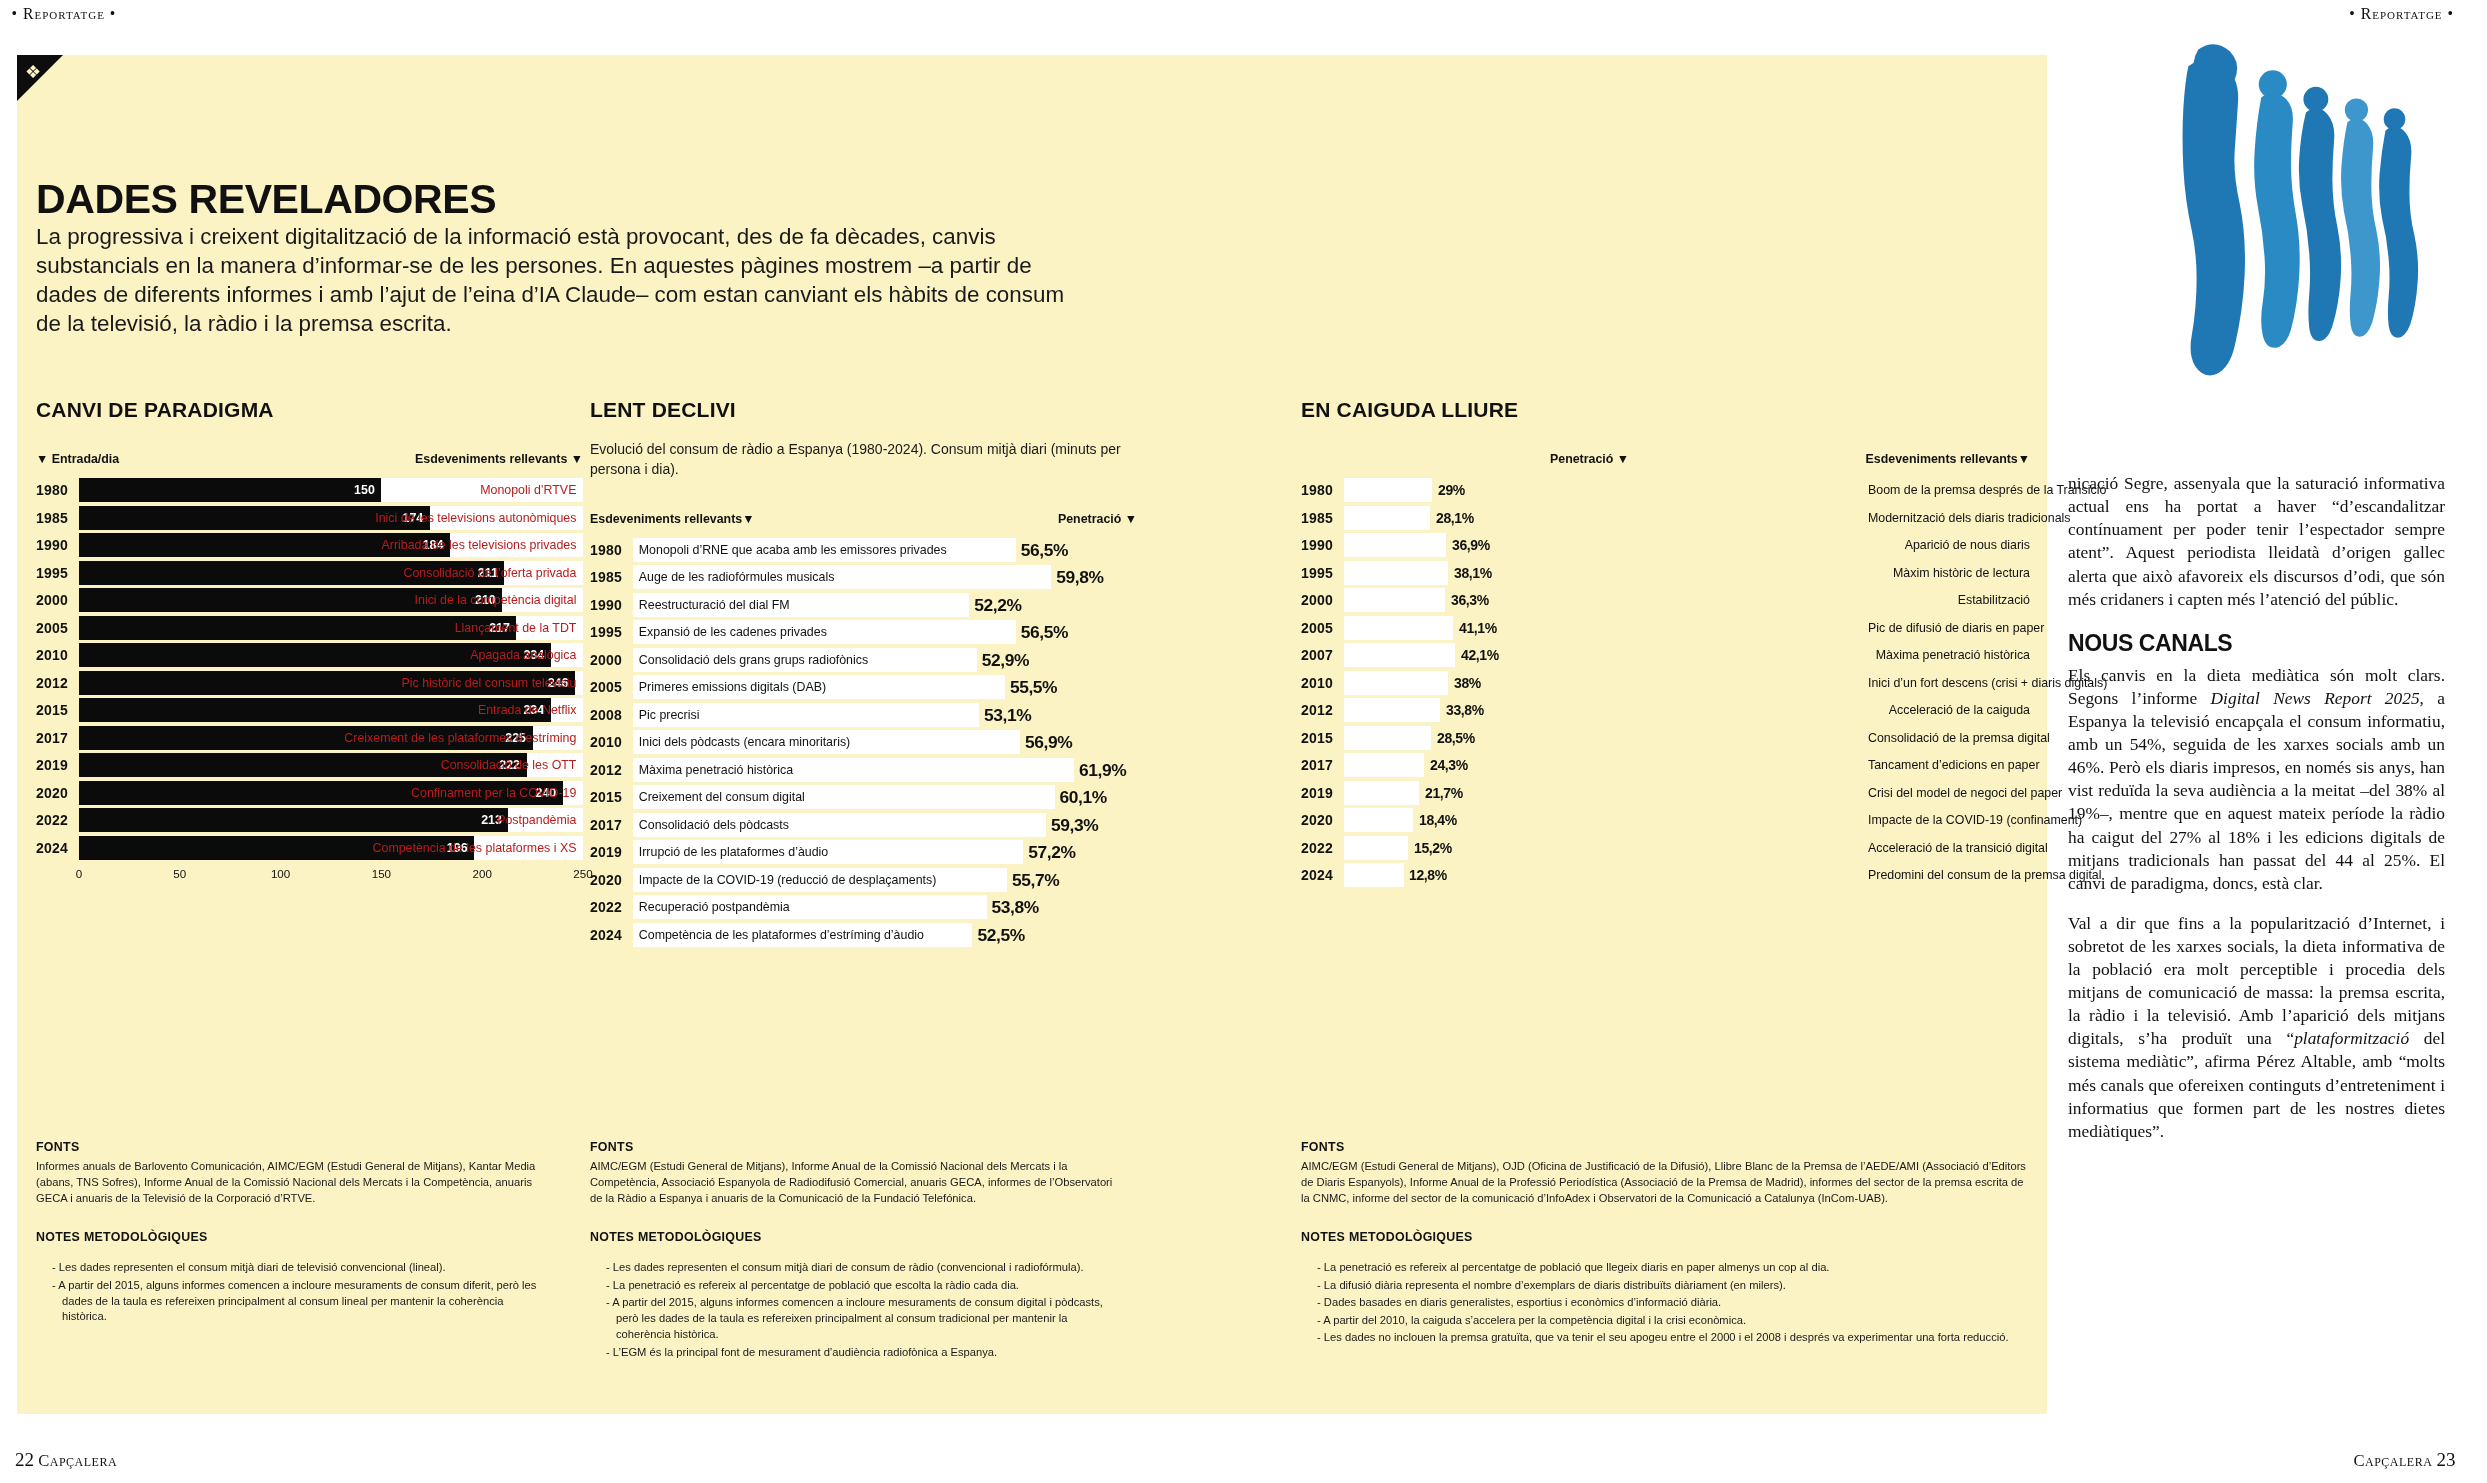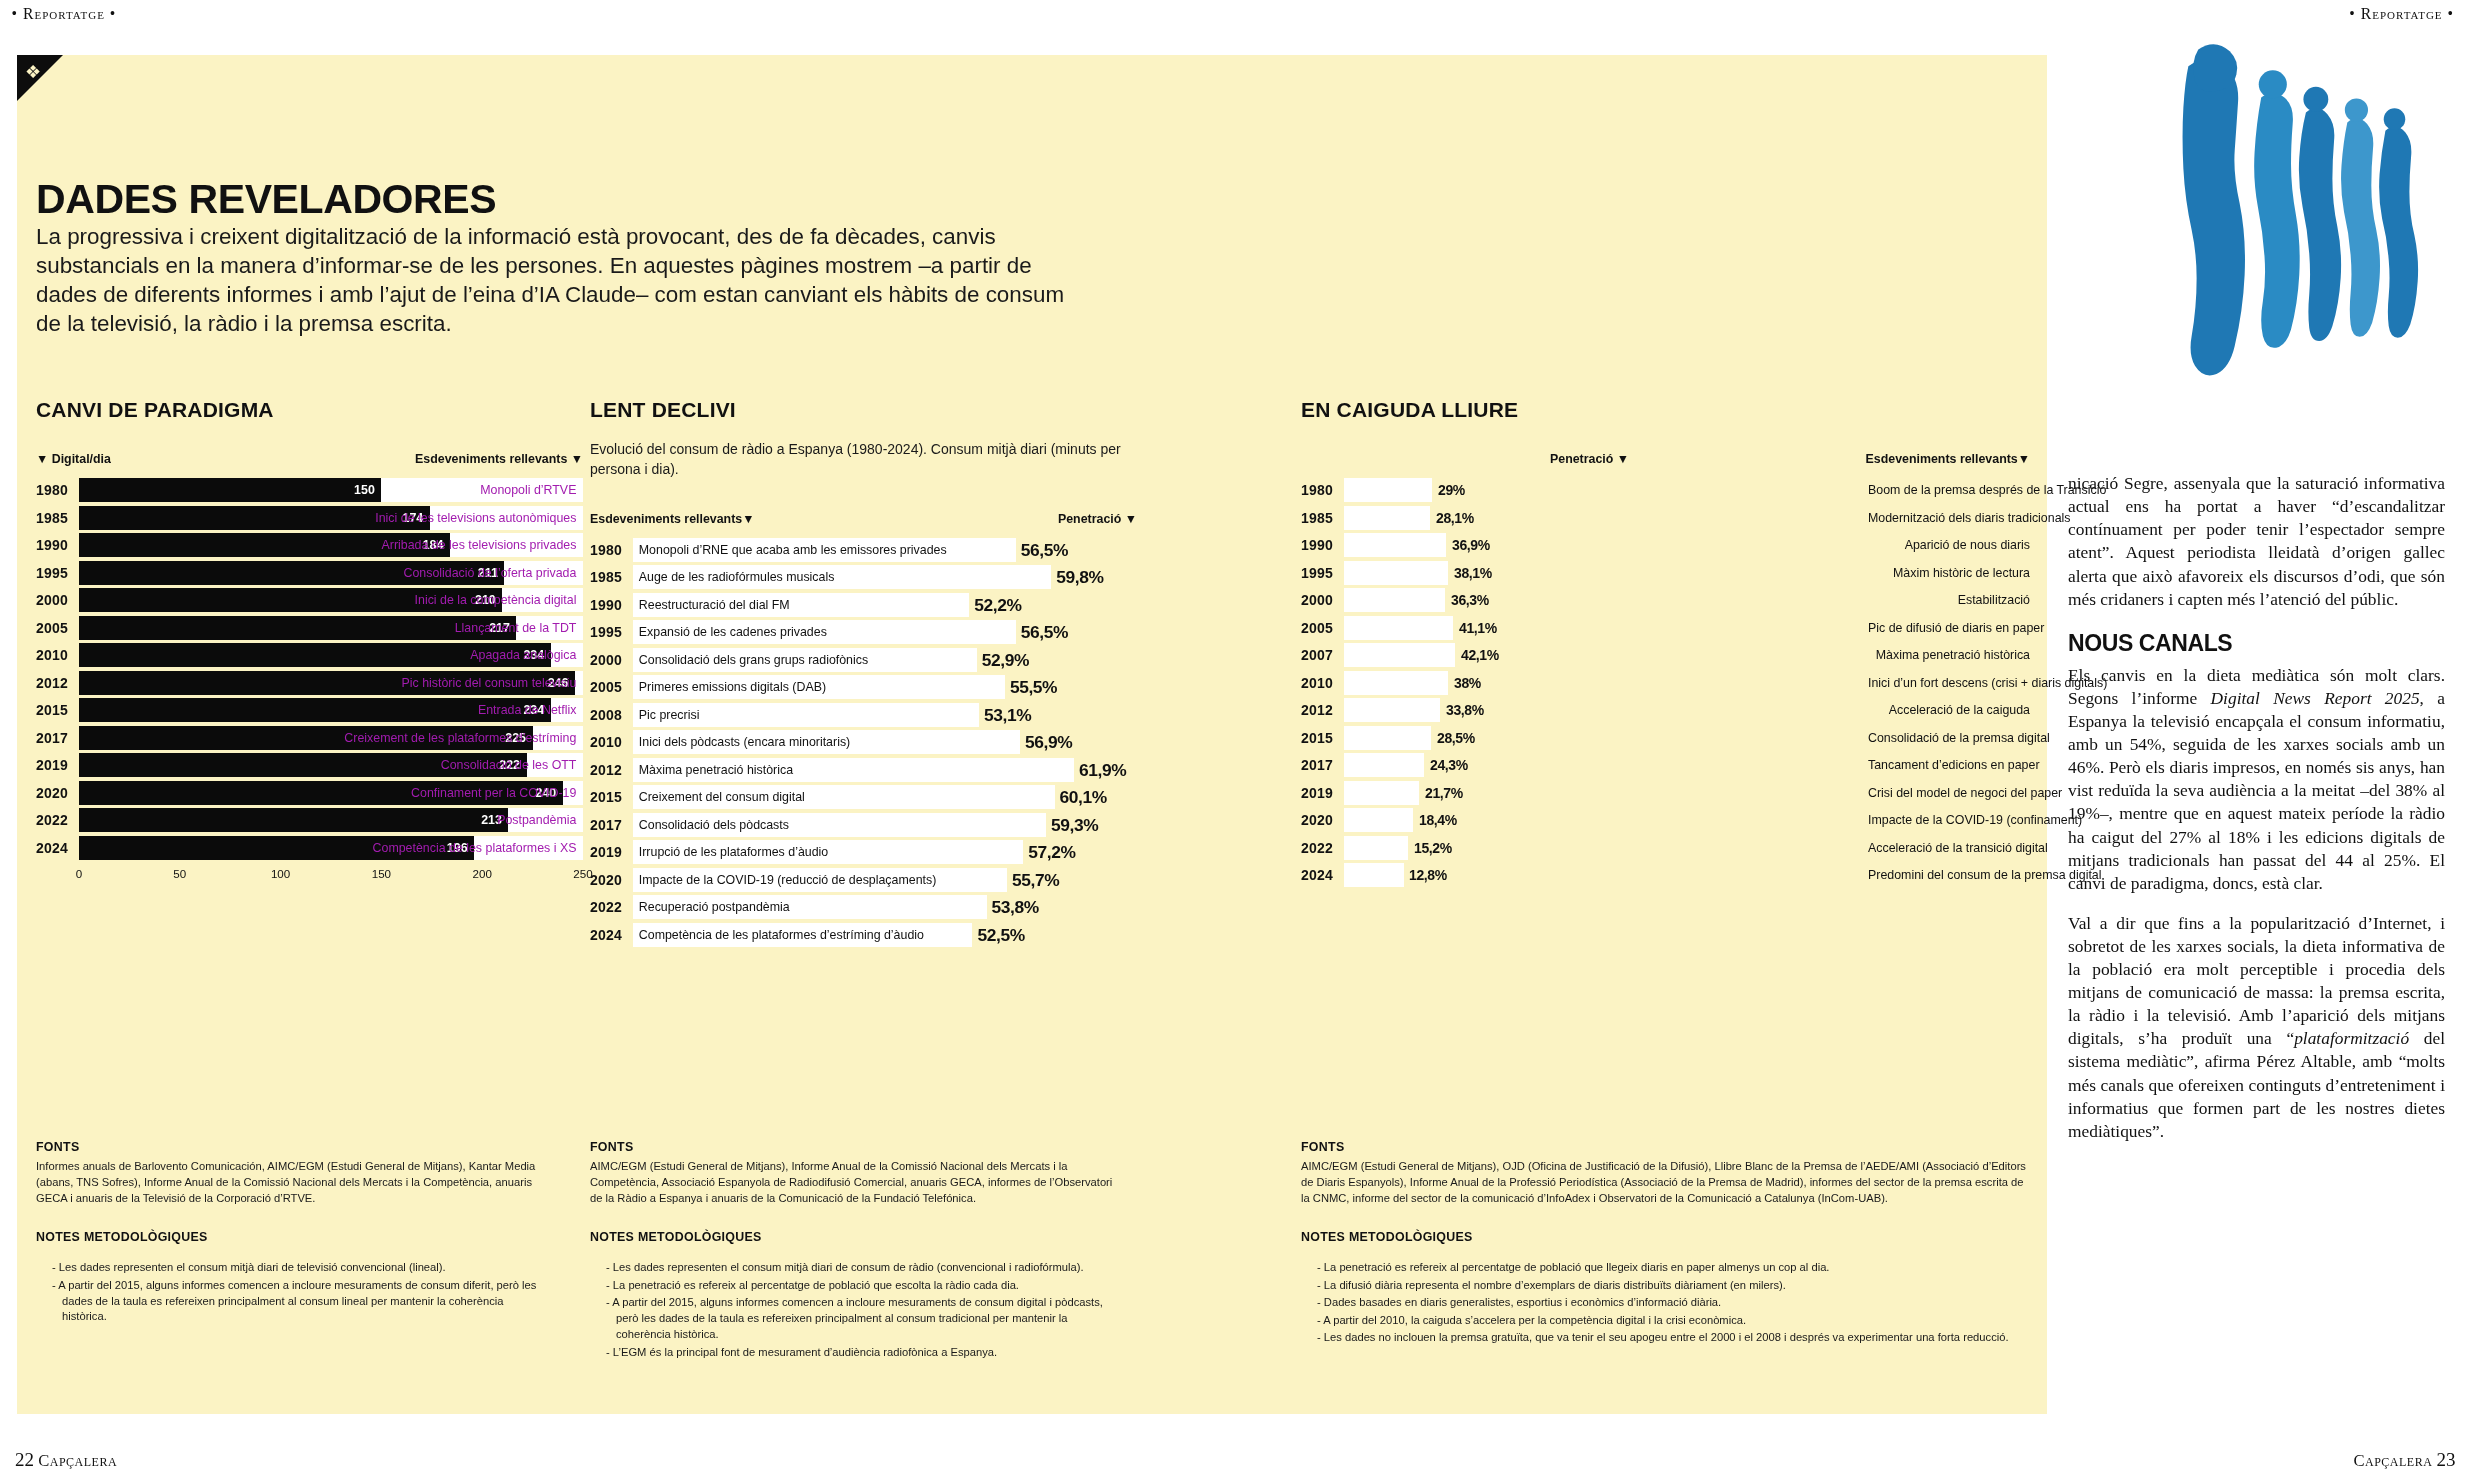--- a/index.html
+++ b/index.html
@@ -88,21 +88,21 @@
     position:absolute;right:0;top:0;height:100%;background:#ffffff;
   }
   .tvbar{
     position:absolute;left:0;top:0;height:100%;background:#0b0b0b;
     display:flex;align-items:center;justify-content:flex-end;
   }
   .tvval{color:#fff;font-size:12.4px;font-weight:bold;padding-right:6.6px;}
   .tvevent{
     position:absolute;right:6.6px;top:0;height:100%;
     display:flex;align-items:center;
-    font-size:12.4px;color:#a21caf;font-weight:300;white-space:nowrap;
+    font-size:12.4px;color:#b91c1c;font-weight:300;white-space:nowrap;
   }
 
   
   .rdtrack{position:relative;flex:1 1 auto;height:24px;}
   .rdbar{
     position:absolute;left:0;top:0;height:100%;background:#ffffff;
     display:flex;align-items:center;
   }
   .rdlabel{
     font-size:12.4px;color:#111;font-weight:300;white-space:nowrap;padding-left:5.8px;
@@ -189,21 +189,21 @@
   <div class="panel"></div>
   <div class="corner-flag"></div>
   <div class="corner-ornament">❖</div>
 
   <h1 class="headline">DADES REVELADORES</h1>
   <div class="deck">La progressiva i creixent digitalització de la informació està provocant, des de fa dècades, canvis substancials en la manera d’informar-se de les persones. En aquestes pàgines mostrem –a partir de dades de diferents informes i amb l’ajut de l’eina d’IA Claude– com estan canviant els hàbits de consum de la televisió, la ràdio i la premsa escrita.</div>
 
   <div class="col col-tv">
     <div class="col-title">CANVI DE PARADIGMA</div>
     <div class="hdr">
-      <span class="h-left">▼ Digital/dia</span>
+      <span class="h-left">▼ Entrada/dia</span>
       <span class="h-right">Esdeveniments rellevants ▼</span>
     </div>
     <div class="rows" id="tv-rows">
         <div class="row">
           <div class="year">1980</div>
           <div class="tvtrack">
             <div class="tvwhite" style="width:40%"></div>
             <div class="tvbar" style="width:60%">
               <span class="tvval">150</span>
             </div>

